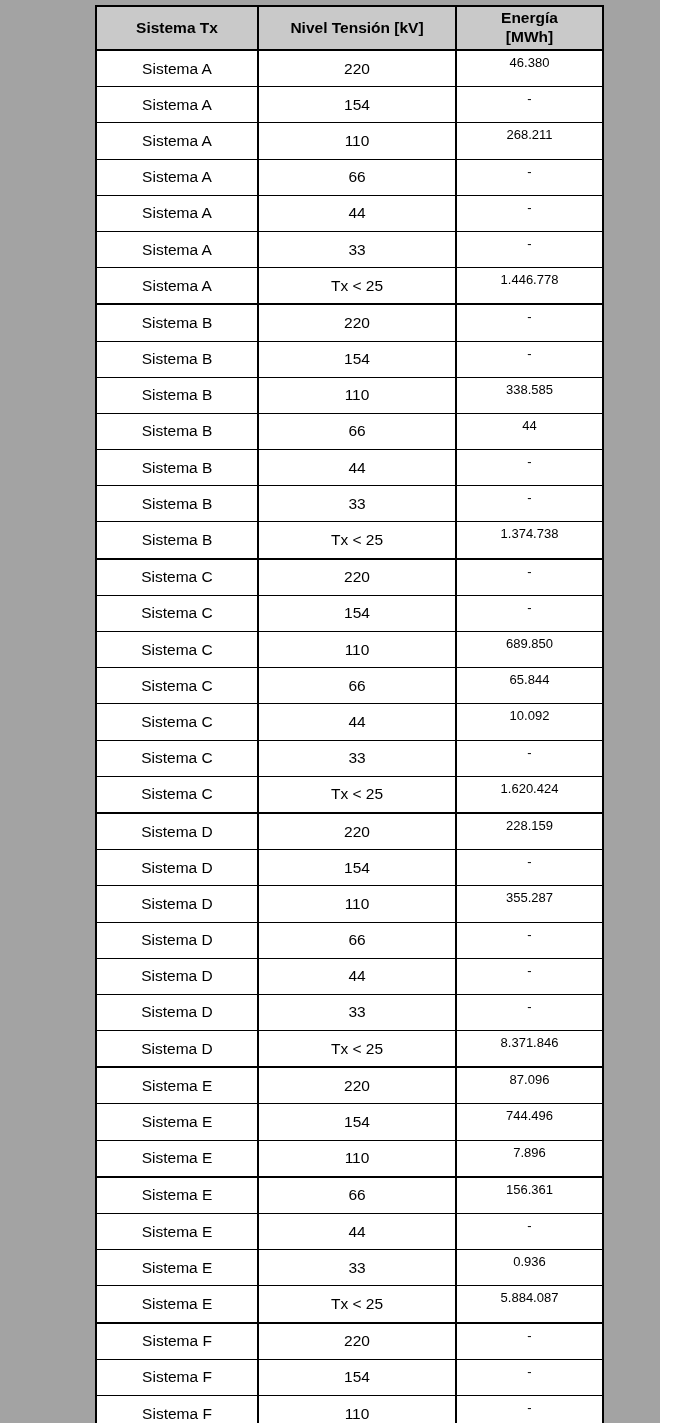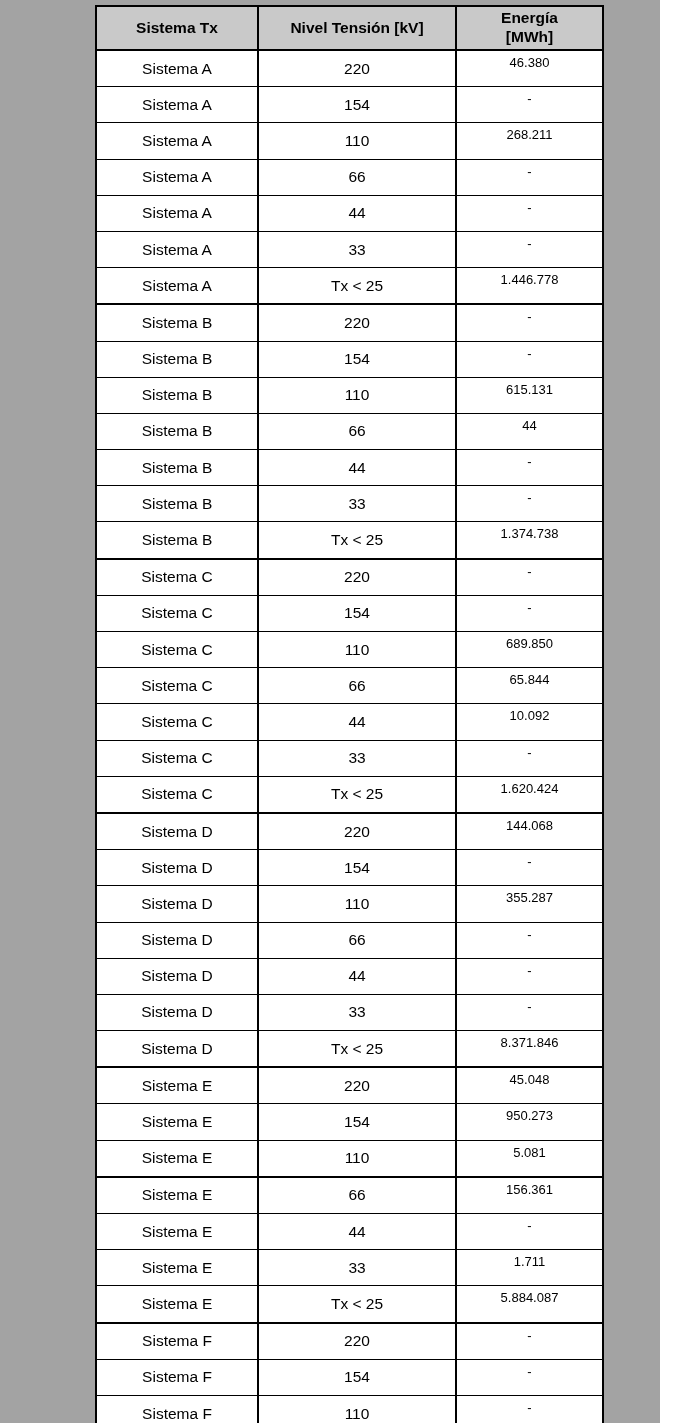--- a/index.html
+++ b/index.html
@@ -121,21 +121,21 @@
           <td class="energia">-</td>
         </tr>
         <tr>
           <td>Sistema B</td>
           <td>154</td>
           <td class="energia">-</td>
         </tr>
         <tr>
           <td>Sistema B</td>
           <td>110</td>
-          <td class="energia">615.131</td>
+          <td class="energia">338.585</td>
         </tr>
         <tr>
           <td>Sistema B</td>
           <td>66</td>
           <td class="energia">44</td>
         </tr>
         <tr>
           <td>Sistema B</td>
           <td>44</td>
           <td class="energia">-</td>
@@ -181,21 +181,21 @@
           <td class="energia">-</td>
         </tr>
         <tr>
           <td>Sistema C</td>
           <td>Tx &lt; 25</td>
           <td class="energia">1.620.424</td>
         </tr>
         <tr class="group-start">
           <td>Sistema D</td>
           <td>220</td>
-          <td class="energia">144.068</td>
+          <td class="energia">228.159</td>
         </tr>
         <tr>
           <td>Sistema D</td>
           <td>154</td>
           <td class="energia">-</td>
         </tr>
         <tr>
           <td>Sistema D</td>
           <td>110</td>
           <td class="energia">355.287</td>
@@ -216,46 +216,46 @@
           <td class="energia">-</td>
         </tr>
         <tr>
           <td>Sistema D</td>
           <td>Tx &lt; 25</td>
           <td class="energia">8.371.846</td>
         </tr>
         <tr class="group-start">
           <td>Sistema E</td>
           <td>220</td>
-          <td class="energia">45.048</td>
-        </tr>
-        <tr>
-          <td>Sistema E</td>
-          <td>154</td>
-          <td class="energia">950.273</td>
-        </tr>
-        <tr>
-          <td>Sistema E</td>
-          <td>110</td>
-          <td class="energia">5.081</td>
+          <td class="energia">87.096</td>
+        </tr>
+        <tr>
+          <td>Sistema E</td>
+          <td>154</td>
+          <td class="energia">744.496</td>
+        </tr>
+        <tr>
+          <td>Sistema E</td>
+          <td>110</td>
+          <td class="energia">7.896</td>
         </tr>
         <tr class="group-start">
           <td>Sistema E</td>
           <td>66</td>
           <td class="energia">156.361</td>
         </tr>
         <tr>
           <td>Sistema E</td>
           <td>44</td>
           <td class="energia">-</td>
         </tr>
         <tr>
           <td>Sistema E</td>
           <td>33</td>
-          <td class="energia">1.711</td>
+          <td class="energia">0.936</td>
         </tr>
         <tr>
           <td>Sistema E</td>
           <td>Tx &lt; 25</td>
           <td class="energia">5.884.087</td>
         </tr>
         <tr class="group-start">
           <td>Sistema F</td>
           <td>220</td>
           <td class="energia">-</td>

